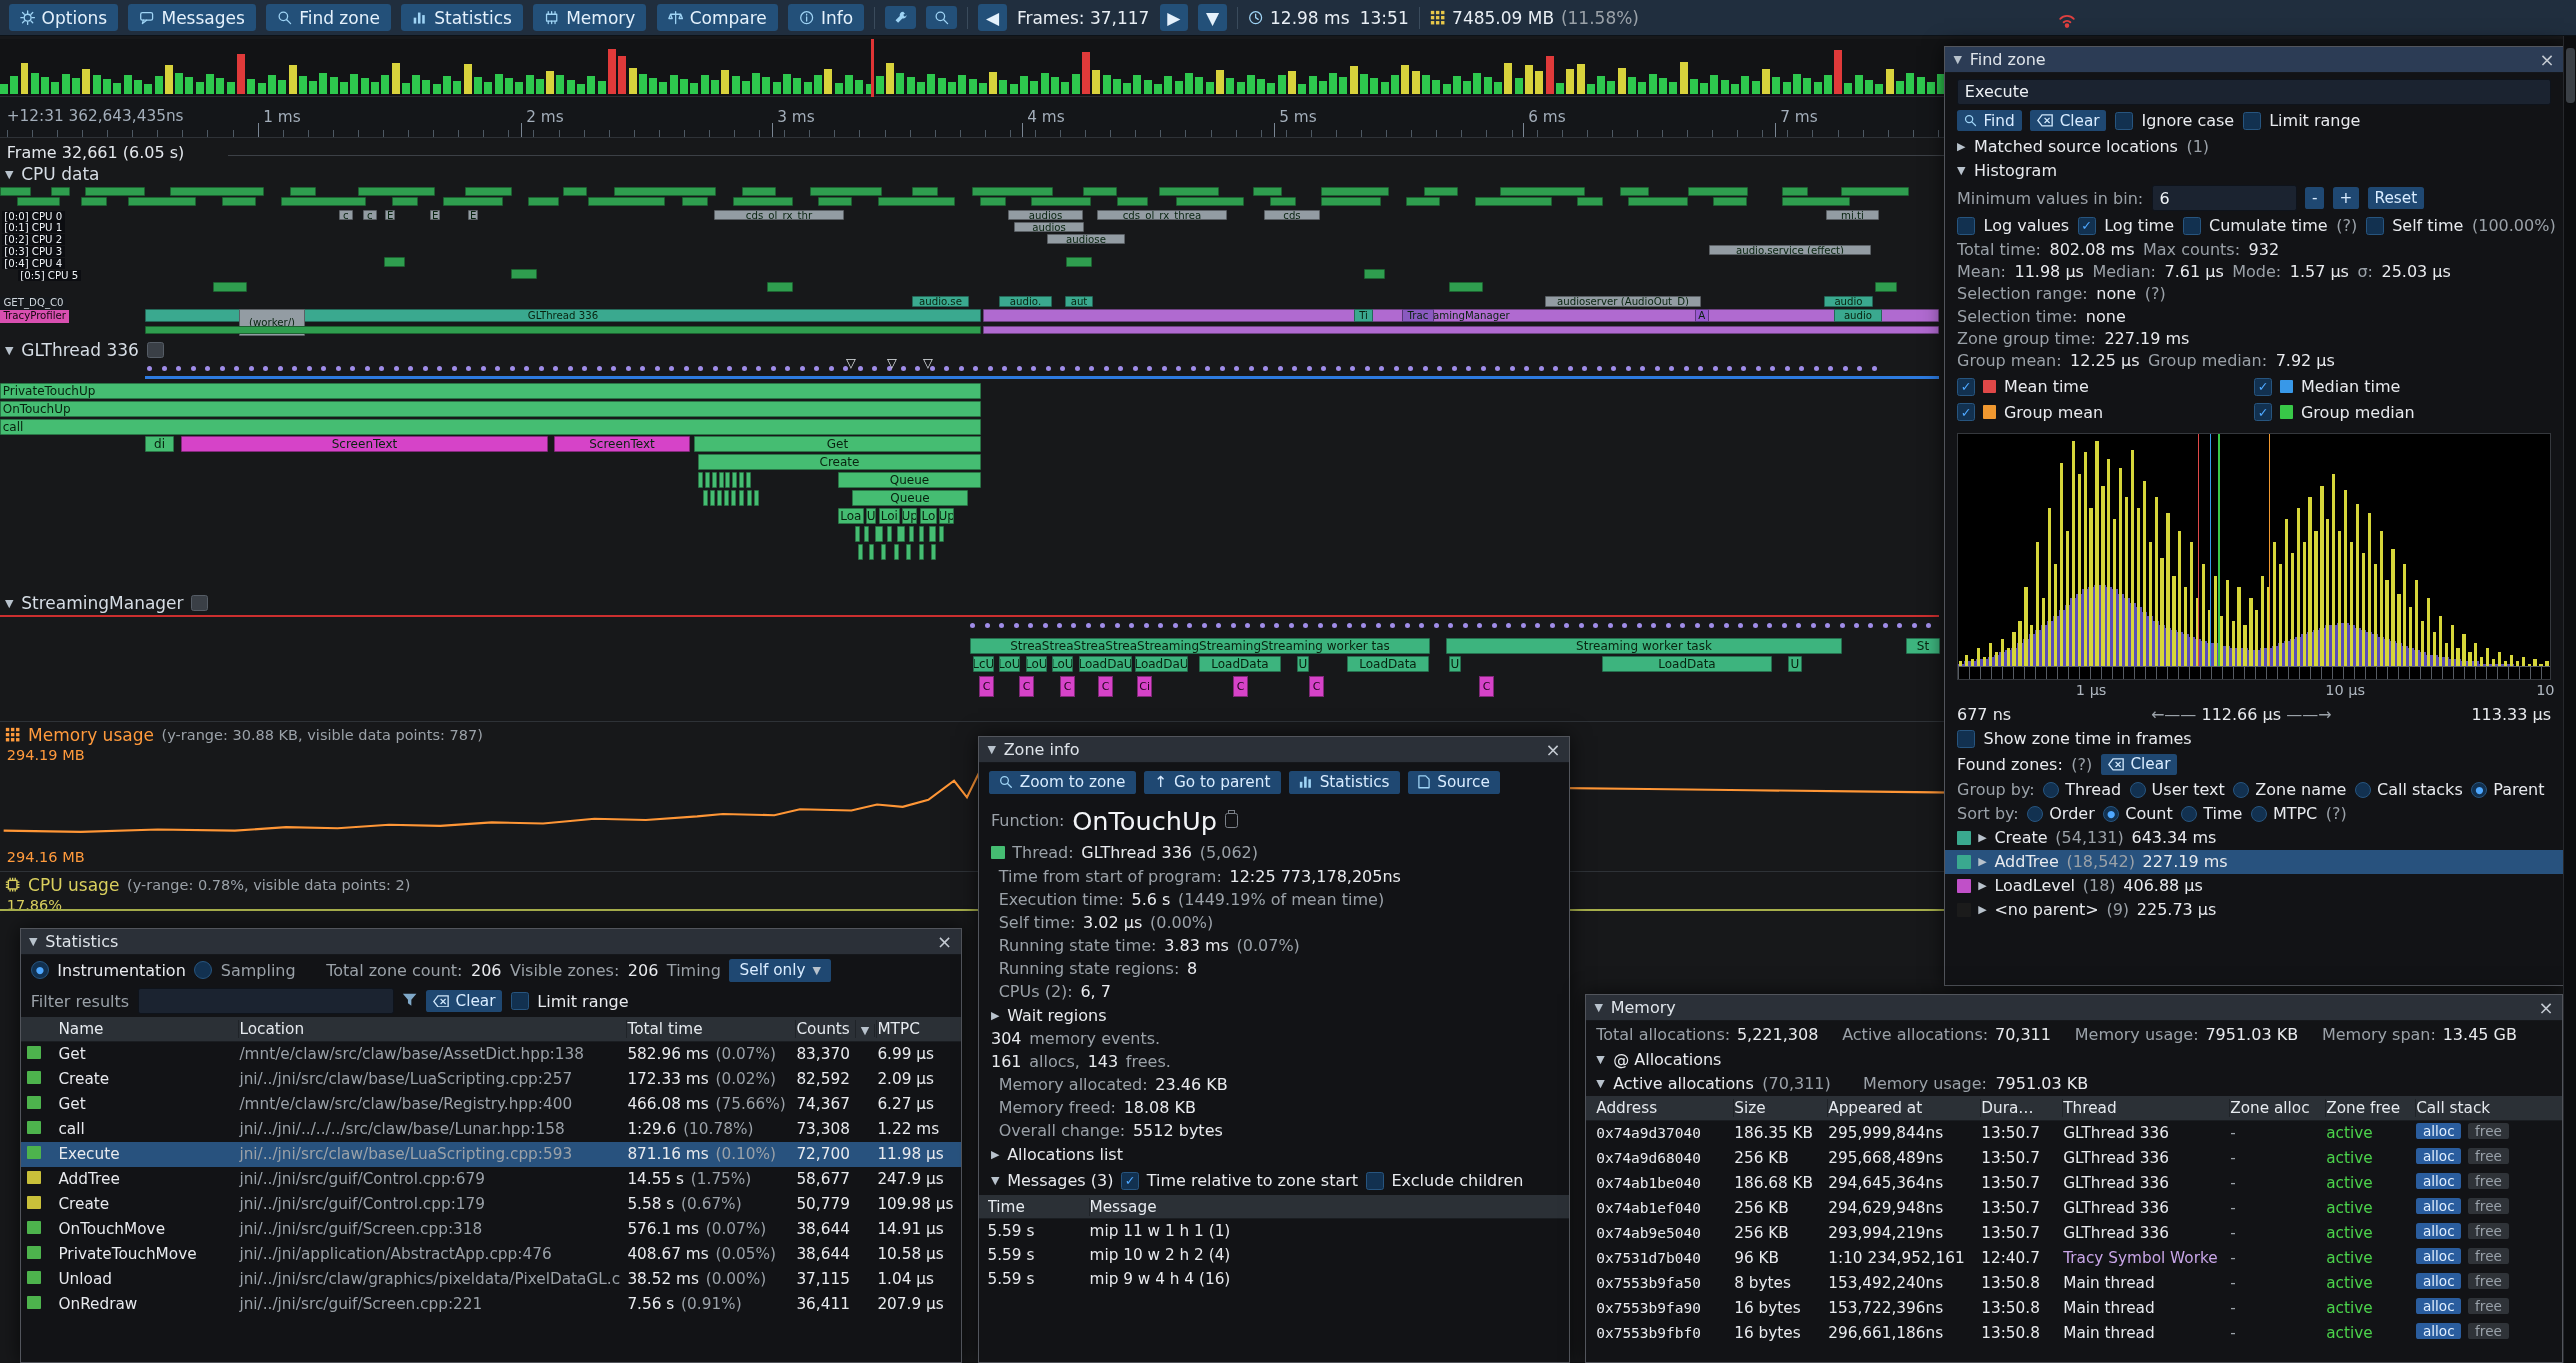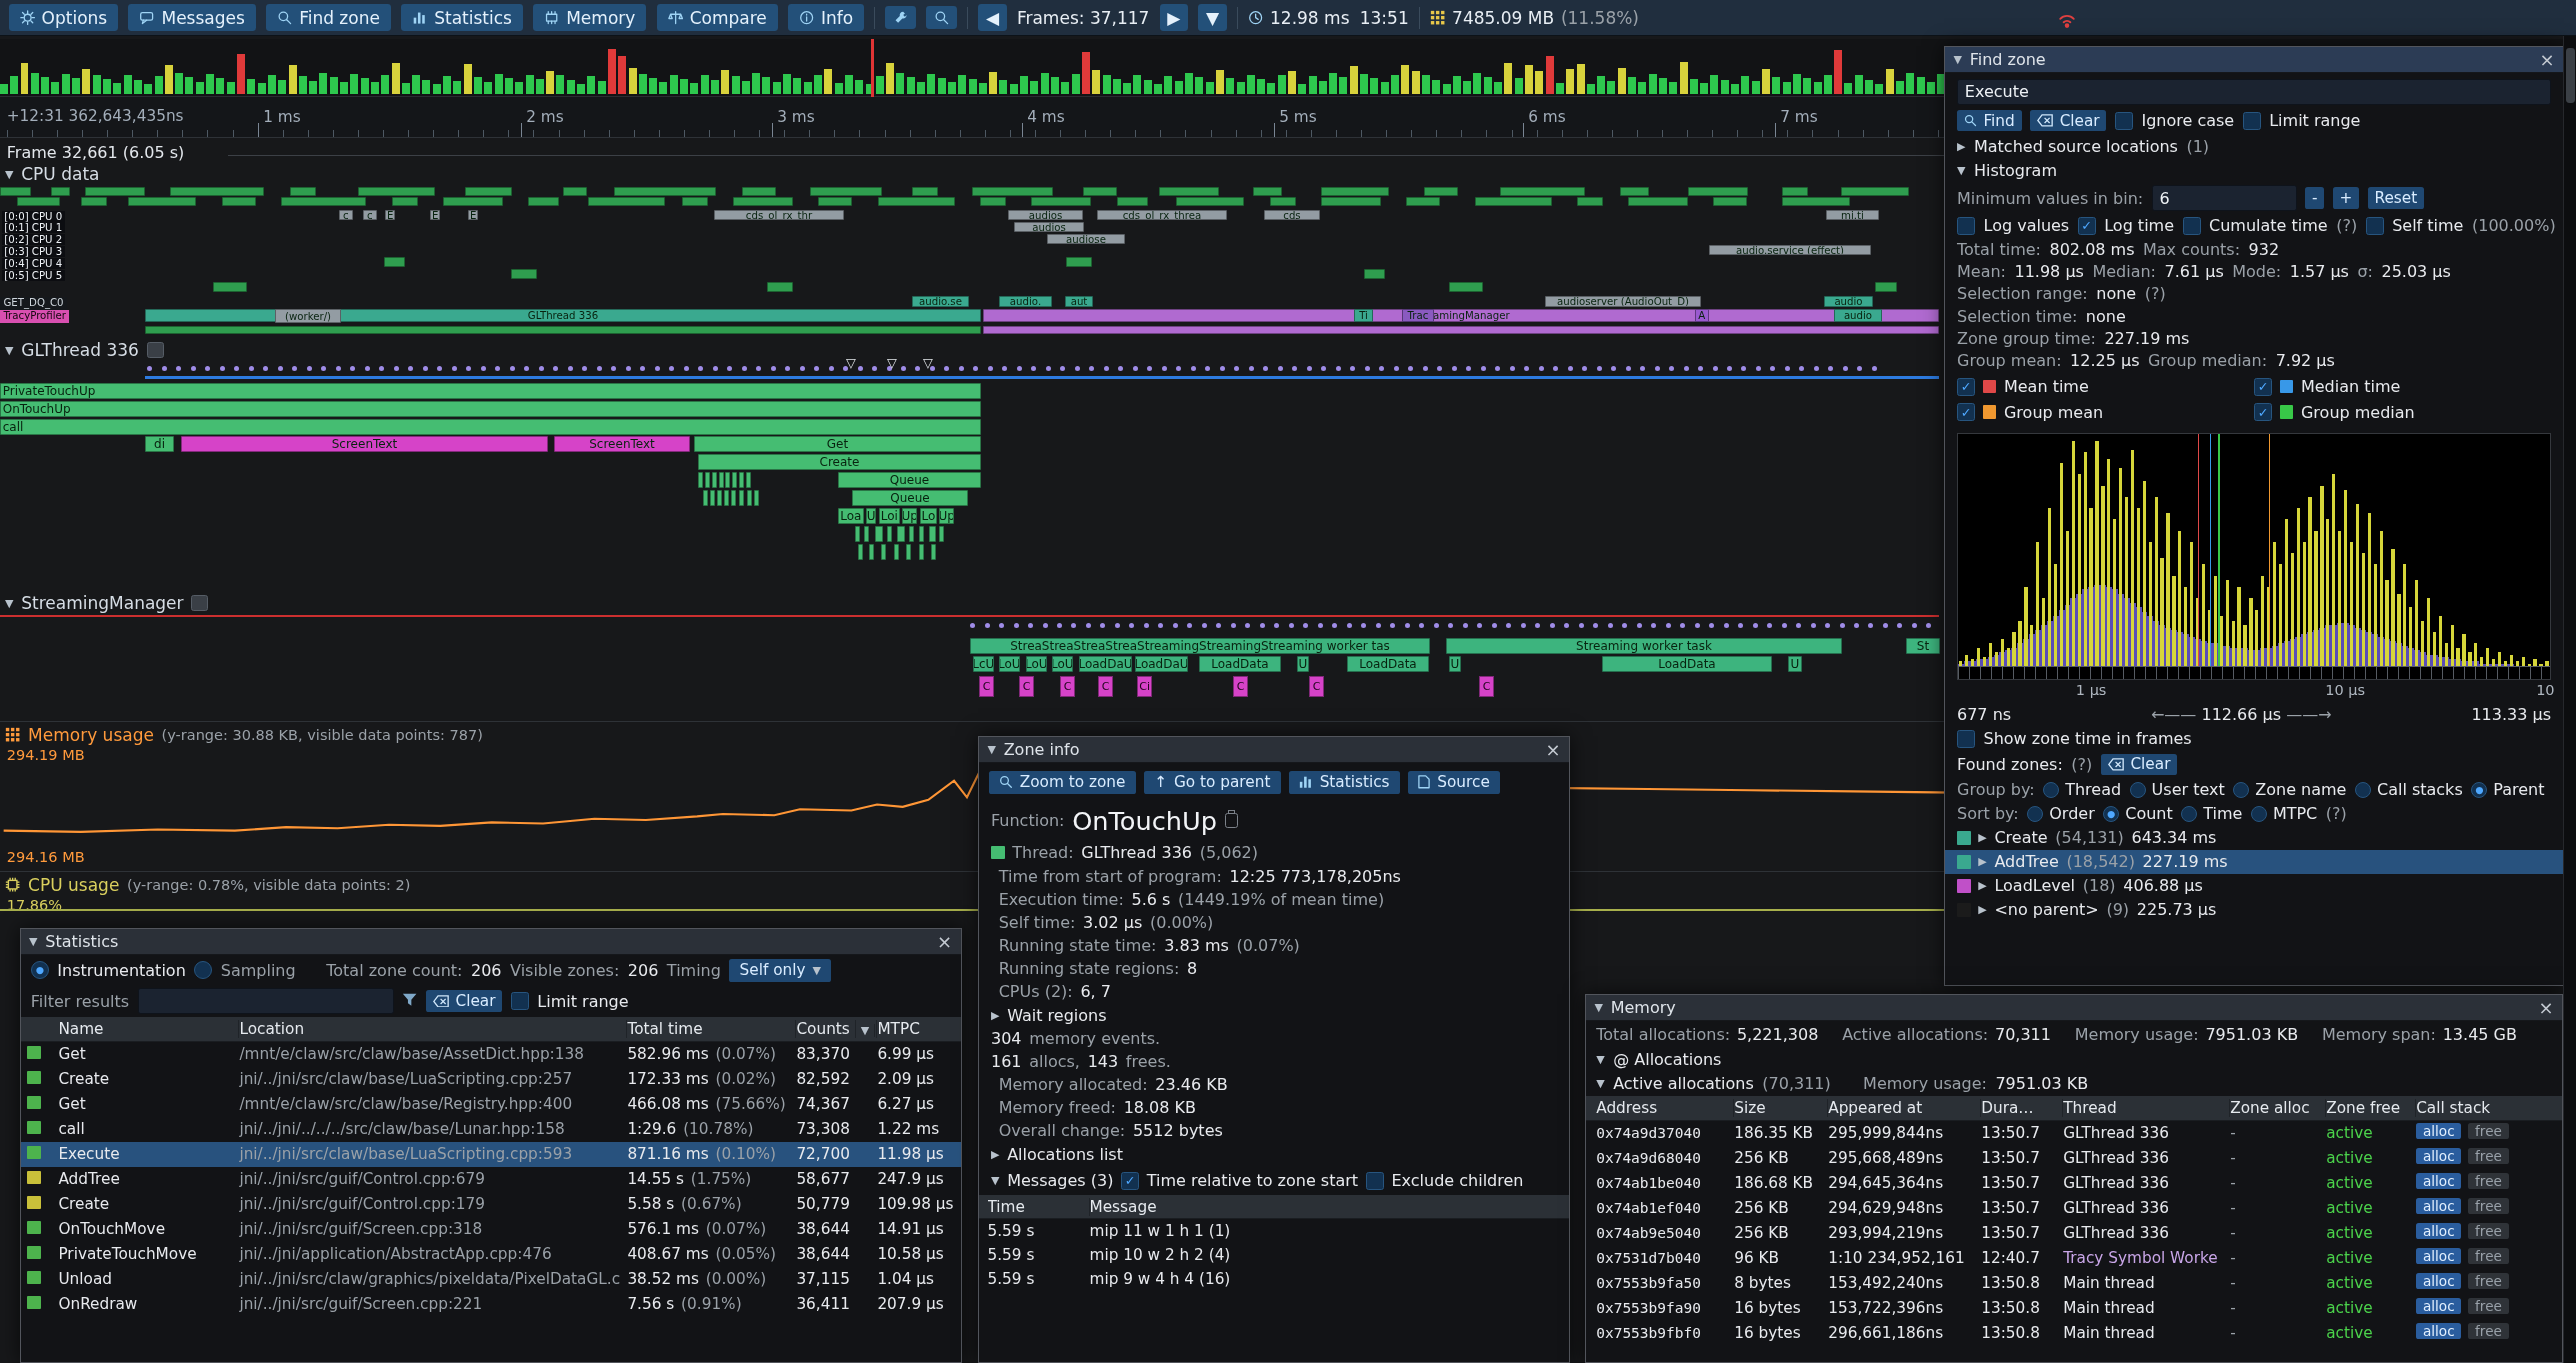--- a/index.html
+++ b/index.html
@@ -798,21 +798,21 @@
       </div>
 
       <div class="seg cpu" style="left: 1824px; top: 296px; width: 49px; height: 11px; background: rgb(58, 169, 143);">
         <span>audio</span>
       </div>
 
       <div class="seg cpu" style="left: 145px; top: 309px; width: 836px; height: 12.8px; background: rgb(58, 169, 143);">
         <span>GLThread 336</span>
       </div>
 
-      <div class="seg cpu" style="left: 239px; top: 309px; width: 66px; height: 14px; background: rgb(147, 156, 163); margin-left: 36px;">
+      <div class="seg cpu" style="left: 239px; top: 309px; width: 66px; height: 27px; background: rgb(147, 156, 163);">
         <span>(worker/)</span>
       </div>
 
       <div class="seg cpu" style="left: 983px; top: 309px; width: 956px; height: 12.8px; background: rgb(176, 106, 208);">
         <span>StreamingManager</span>
       </div>
 
       <div class="seg cpu" style="left: 1354px; top: 309px; width: 19px; height: 12.8px; background: rgb(58, 169, 143);">
         <span>Ti</span>
       </div>
@@ -842,21 +842,21 @@
       <span class="core-tag" style="top: 211px;"><span>[0:0] CPU 0</span></span>
 
       <span class="core-tag" style="top: 222px;"><span>[0:1] CPU 1</span></span>
 
       <span class="core-tag" style="top: 234px;"><span>[0:2] CPU 2</span></span>
 
       <span class="core-tag" style="top: 246px;"><span>[0:3] CPU 3</span></span>
 
       <span class="core-tag" style="top: 258px;"><span>[0:4] CPU 4</span></span>
 
-      <span class="core-tag" style="top: 270px;"><span>[0:5] CPU 5</span></span>
+      <span class="core-tag" style="top: 270px; margin-left: 16px;"><span>[0:5] CPU 5</span></span>
     </div>
   <div>
 
       <span class="thread-tag" style="top: 297px; background: rgb(21, 24, 28); color: rgb(207, 214, 220);"><span>GET_DQ_C0</span></span>
 
       <span class="thread-tag" style="top: 310px; background: rgb(216, 79, 176); color: rgb(20, 7, 15);"><span>TracyProfiler</span></span>
     </div>
 
   <div class="sec-h" style="top:340px">
     <span class="tri-sm">▼</span>

